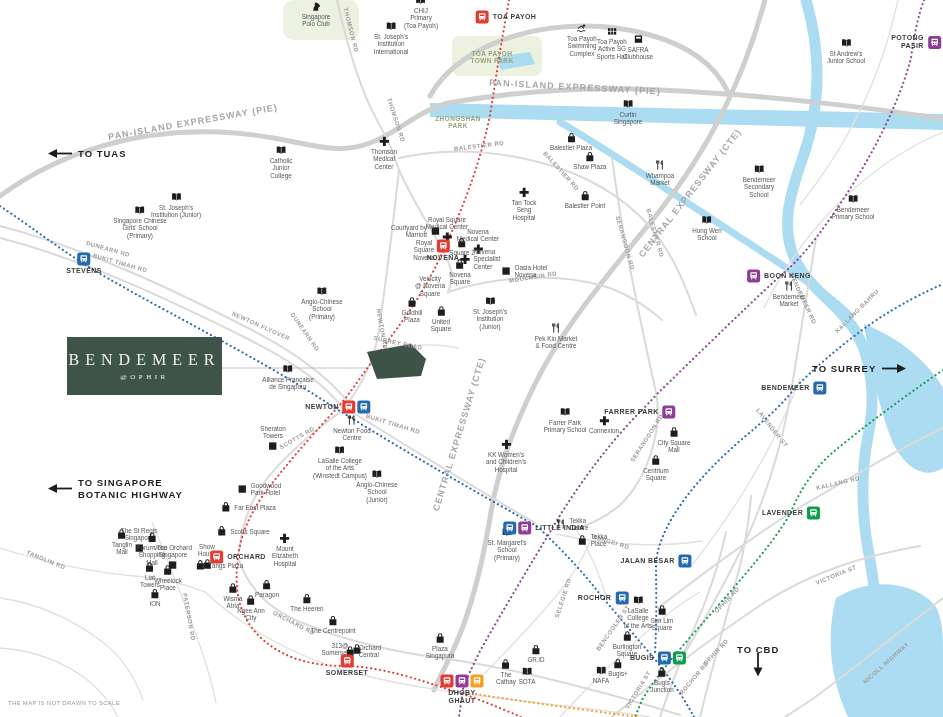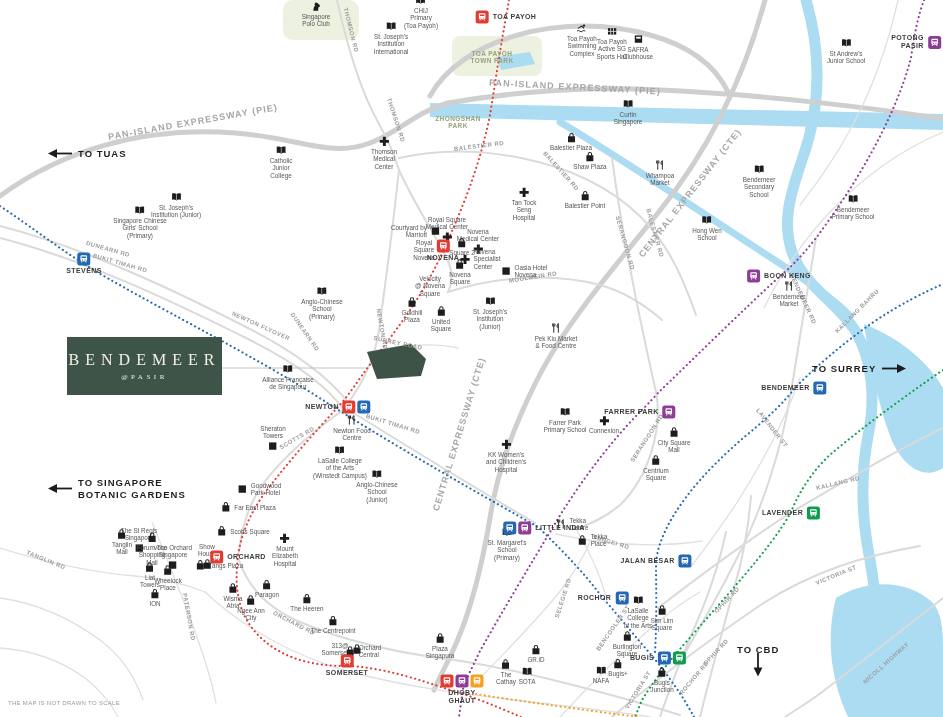--- a/index.html
+++ b/index.html
@@ -1178,30 +1178,30 @@
     </div>
   <div id="layer-arrows">
       <div class="arrow dir-left" style="left: 48px; top: 148px;"><span class="aglyph"><svg width="24" height="9" viewBox="0 0 24 9">
             <path d="M0 4.5h17" stroke="#1d1d1d" stroke-width="1.8" fill="none"></path>
             <path d="M15 0l9 4.5-9 4.5z" fill="#1d1d1d"></path>
           </svg></span><span>TO TUAS</span></div>
       <div class="arrow dir-left" style="left: 48px; top: 477px;"><span class="aglyph"><svg width="24" height="9" viewBox="0 0 24 9">
             <path d="M0 4.5h17" stroke="#1d1d1d" stroke-width="1.8" fill="none"></path>
             <path d="M15 0l9 4.5-9 4.5z" fill="#1d1d1d"></path>
           </svg></span><span>TO SINGAPORE
-BOTANIC GARDENS</span></div>
+BOTANIC HIGHWAY</span></div>
       <div class="arrow dir-right" style="left: 812px; top: 363px;"><span>TO SURREY</span><span class="aglyph"><svg width="24" height="9" viewBox="0 0 24 9">
             <path d="M0 4.5h17" stroke="#1d1d1d" stroke-width="1.8" fill="none"></path>
             <path d="M15 0l9 4.5-9 4.5z" fill="#1d1d1d"></path>
           </svg></span></div>
       <div class="arrow dir-down" style="left: 737px; top: 644px;"><span>TO CBD</span><span class="aglyph"><svg width="24" height="9" viewBox="0 0 24 9">
             <path d="M0 4.5h17" stroke="#1d1d1d" stroke-width="1.8" fill="none"></path>
             <path d="M15 0l9 4.5-9 4.5z" fill="#1d1d1d"></path>
           </svg></span></div>
     </div>
 
   <div id="logo">
     <div class="t">BENDEMEER</div>
-    <div class="s">@PASIR</div>
+    <div class="s">@OPHIR</div>
   </div>
 
   <div id="disclaimer">THE MAP IS NOT DRAWN TO SCALE</div>
 </div>
 
 </body></html>

